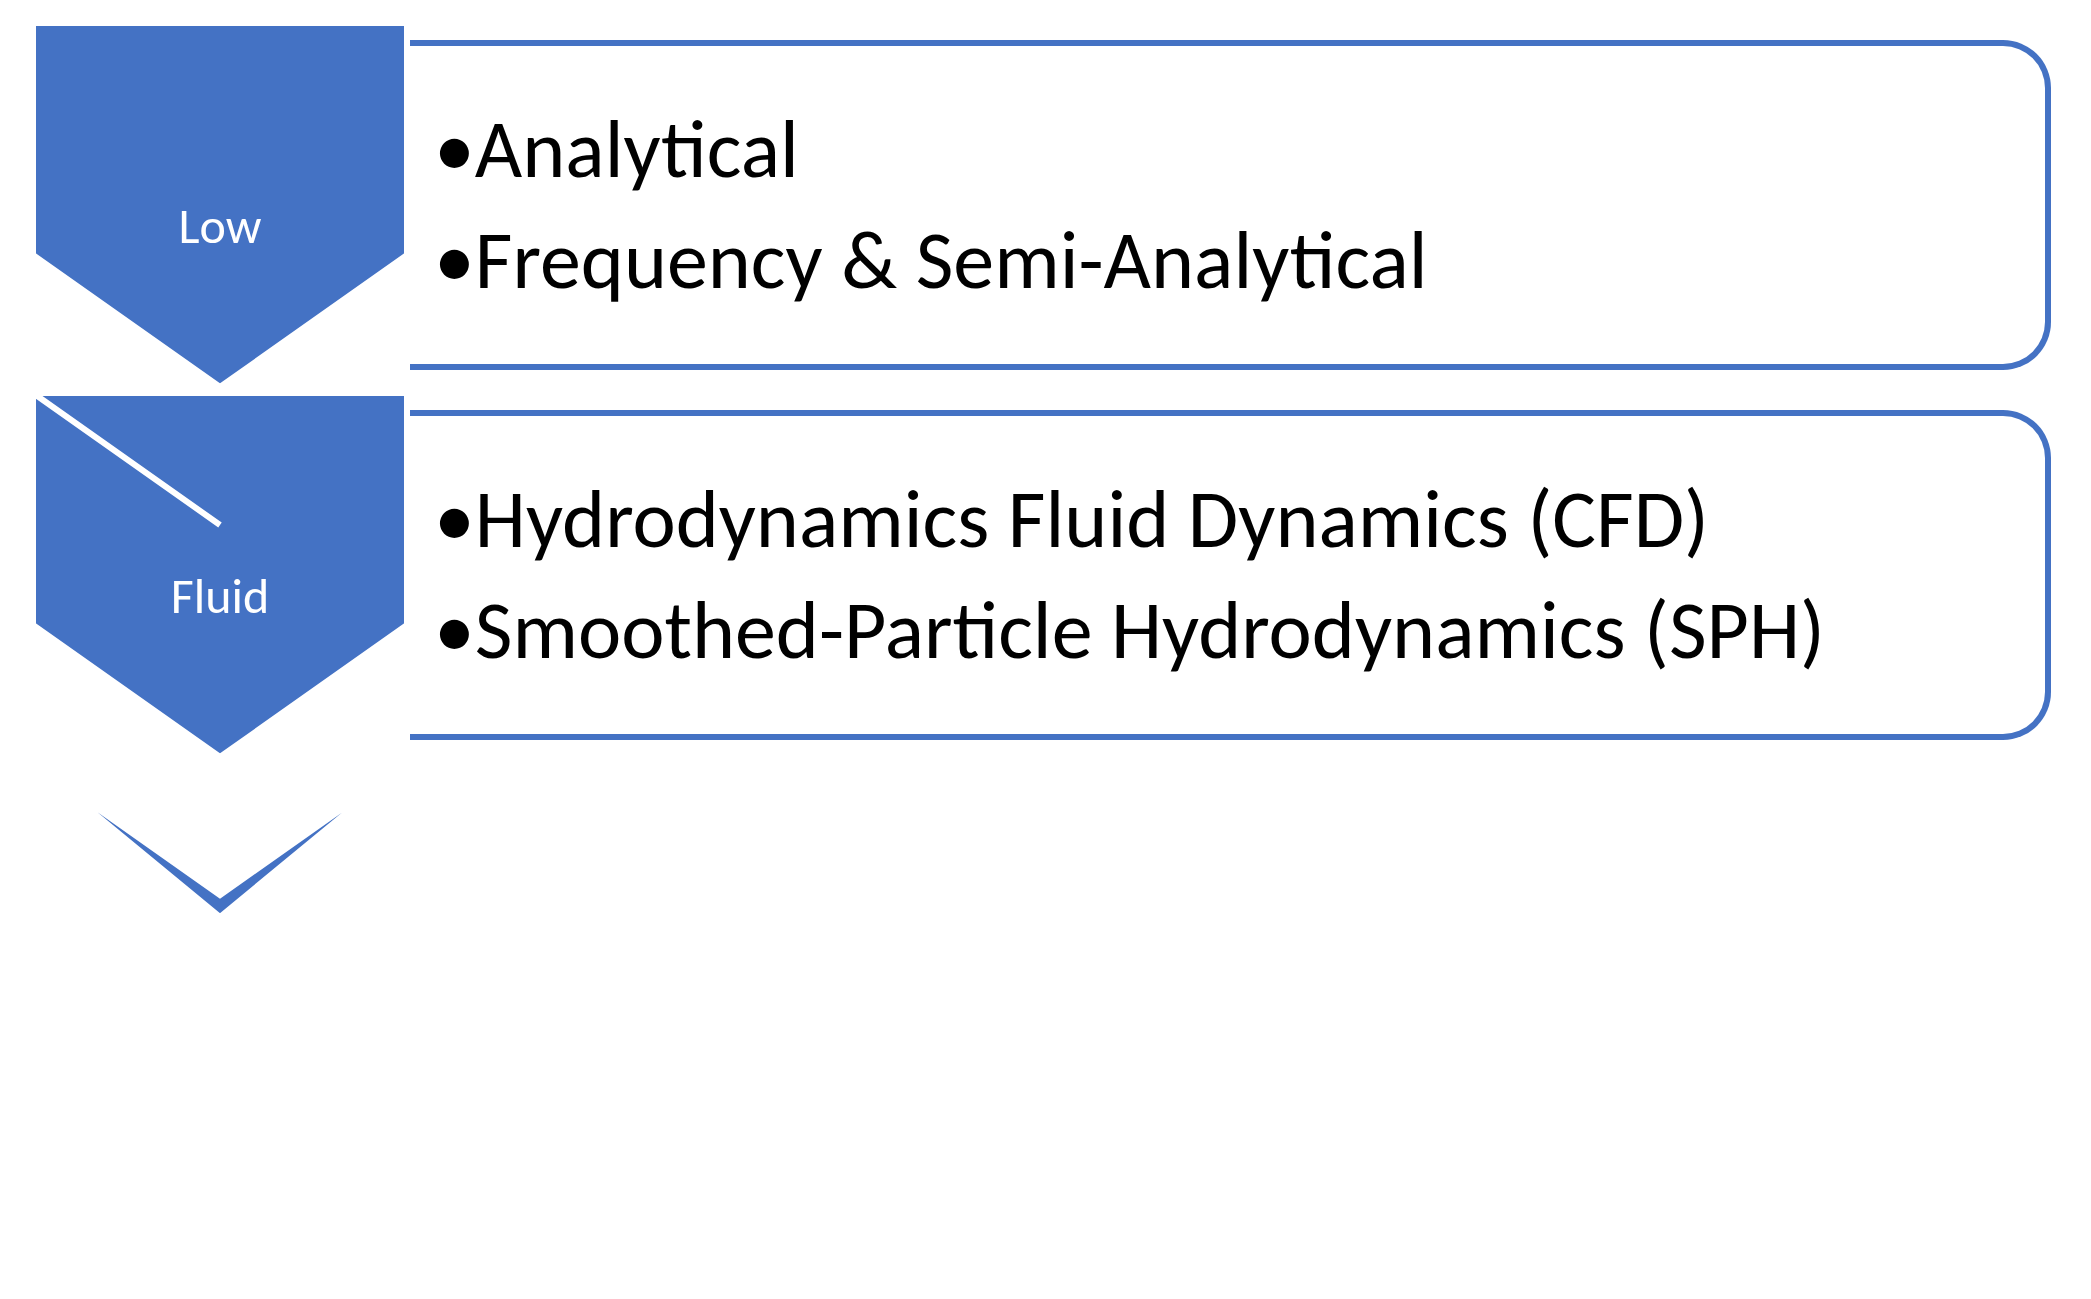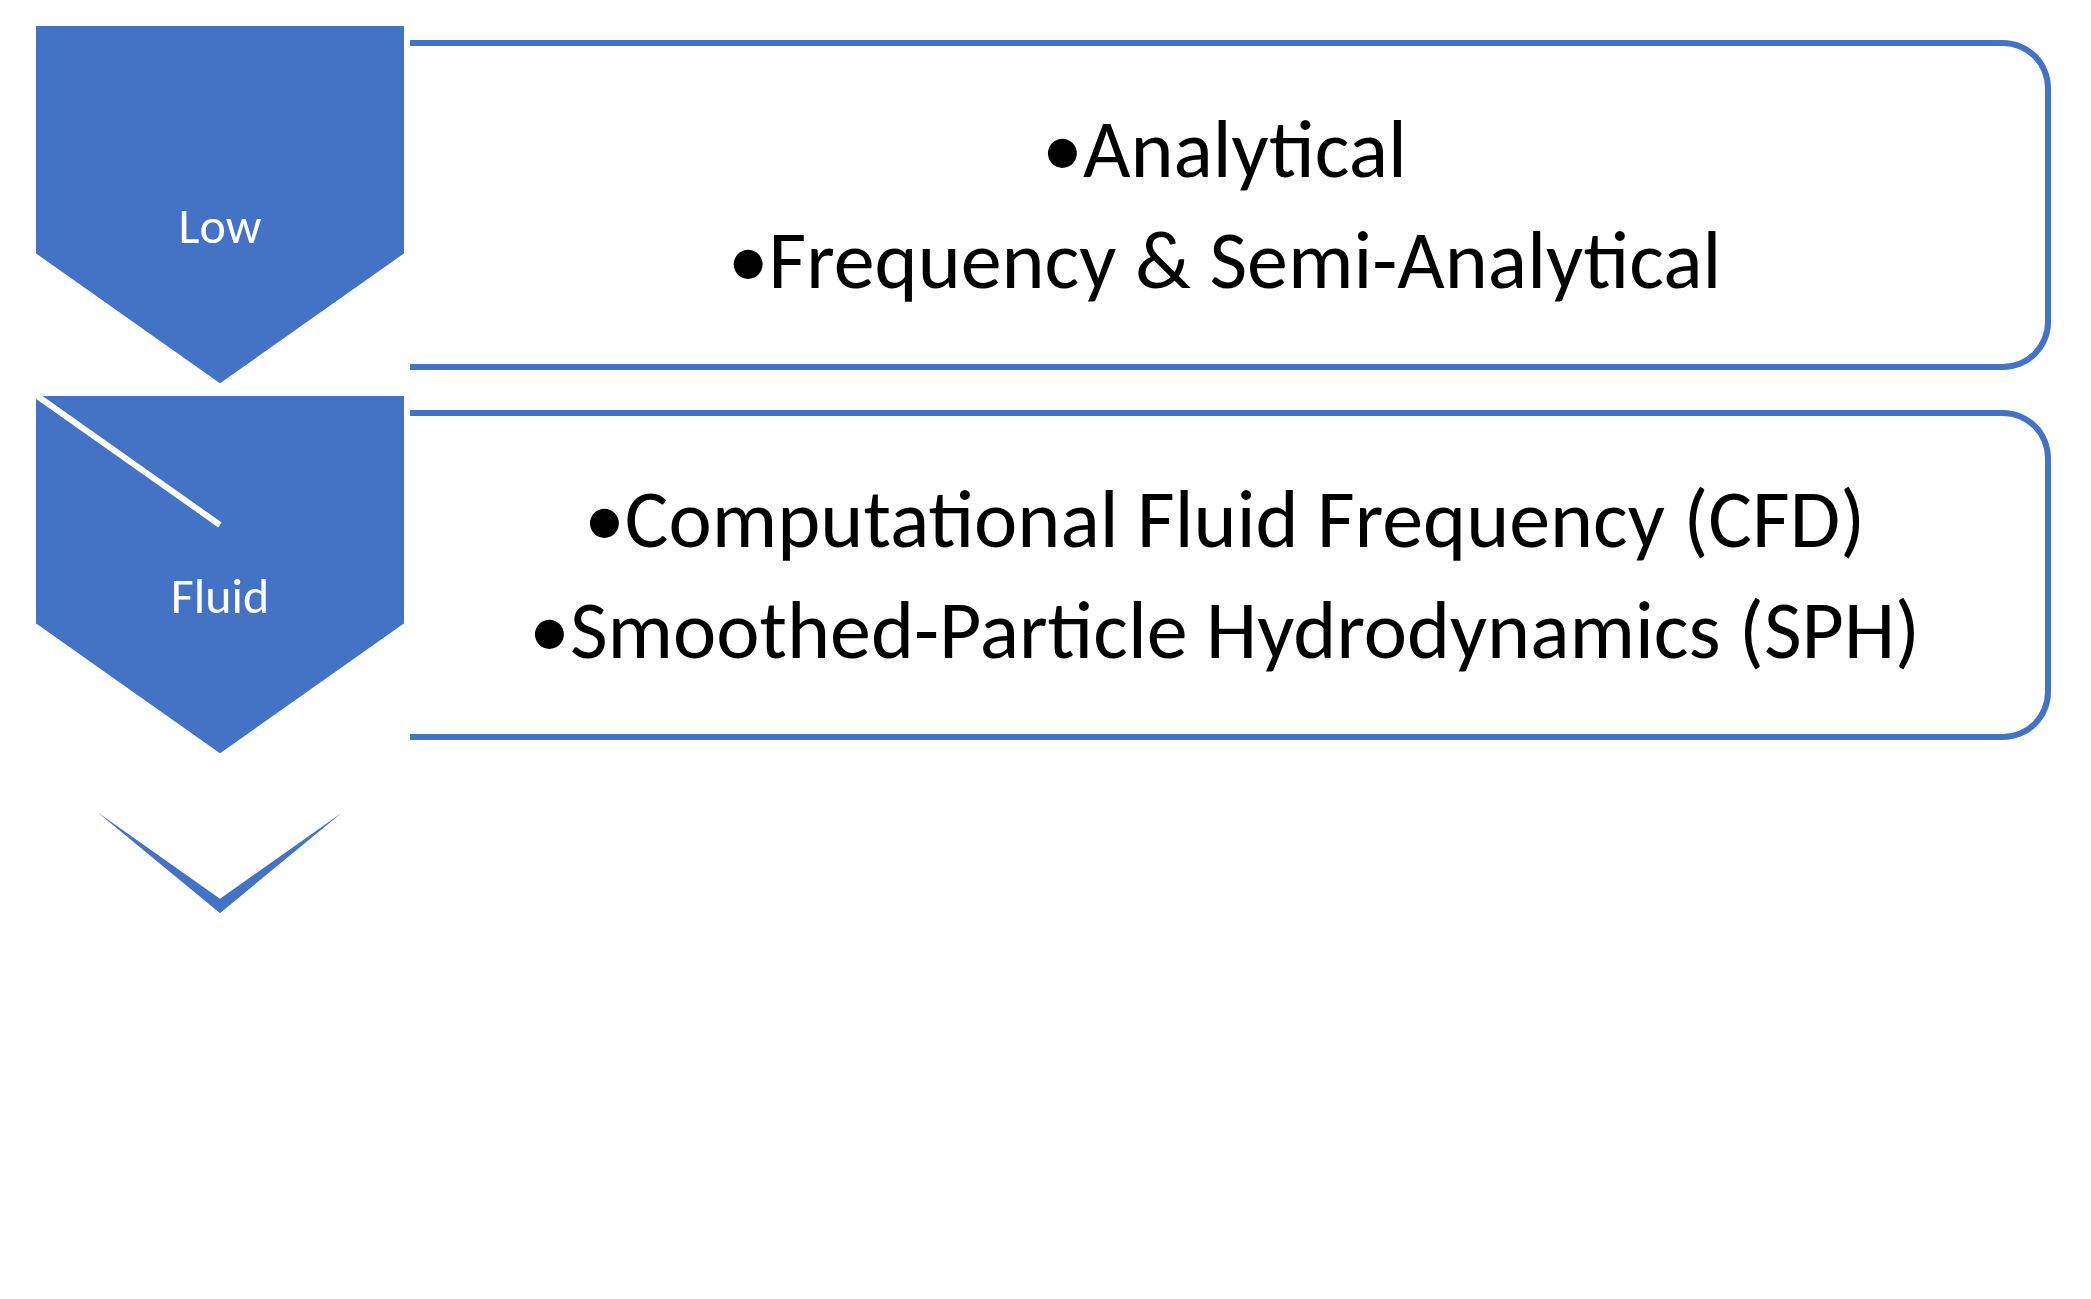--- a/index.html
+++ b/index.html
@@ -53,21 +53,20 @@
     border-bottom-right-radius: 48px;
     display: flex;
     flex-direction: column;
     justify-content: center;
     padding-left: 24px;
     padding-right: 30px;
     height: 330px;
     margin-top: 20px;
     margin-bottom: 12px;
     background: #ffffff;
-    text-align: center;
   }
   .content-item {
     font-size: 82px;
     color: #000000;
     line-height: 1.35;
     white-space: nowrap;
   }
   .tail-row {
     height: 160px;
   }
@@ -92,21 +91,21 @@
 
 
   <div class="row">
     <div class="chevron-wrap">
       <svg viewBox="0 0 380 370" preserveAspectRatio="none">
         <polygon points="3,3 377,3 377,235 190,367 3,235 3,3 190,135" fill="#4472C4" stroke="#FFFFFF" stroke-width="6" stroke-linejoin="miter"></polygon>
       </svg>
       <div class="chevron-label">Fluid</div>
     </div>
     <div class="content-box">
-      <div class="content-item">•Computational Fluid Frequency (CFD)</div>
+      <div class="content-item">•Hydrodynamics Fluid Dynamics (CFD)</div>
       <div class="content-item">•Smoothed-Particle Hydrodynamics (SPH)</div>
     </div>
   </div>
 
   <div class="row tail-row">
     <div class="chevron-wrap" style="height:160px">
       <svg viewBox="0 0 380 160" preserveAspectRatio="none">
         <polygon points="3,3 190,135 377,3 190,157" fill="#4472C4" stroke="#FFFFFF" stroke-width="6" stroke-linejoin="miter"></polygon>
       </svg>
     </div>

